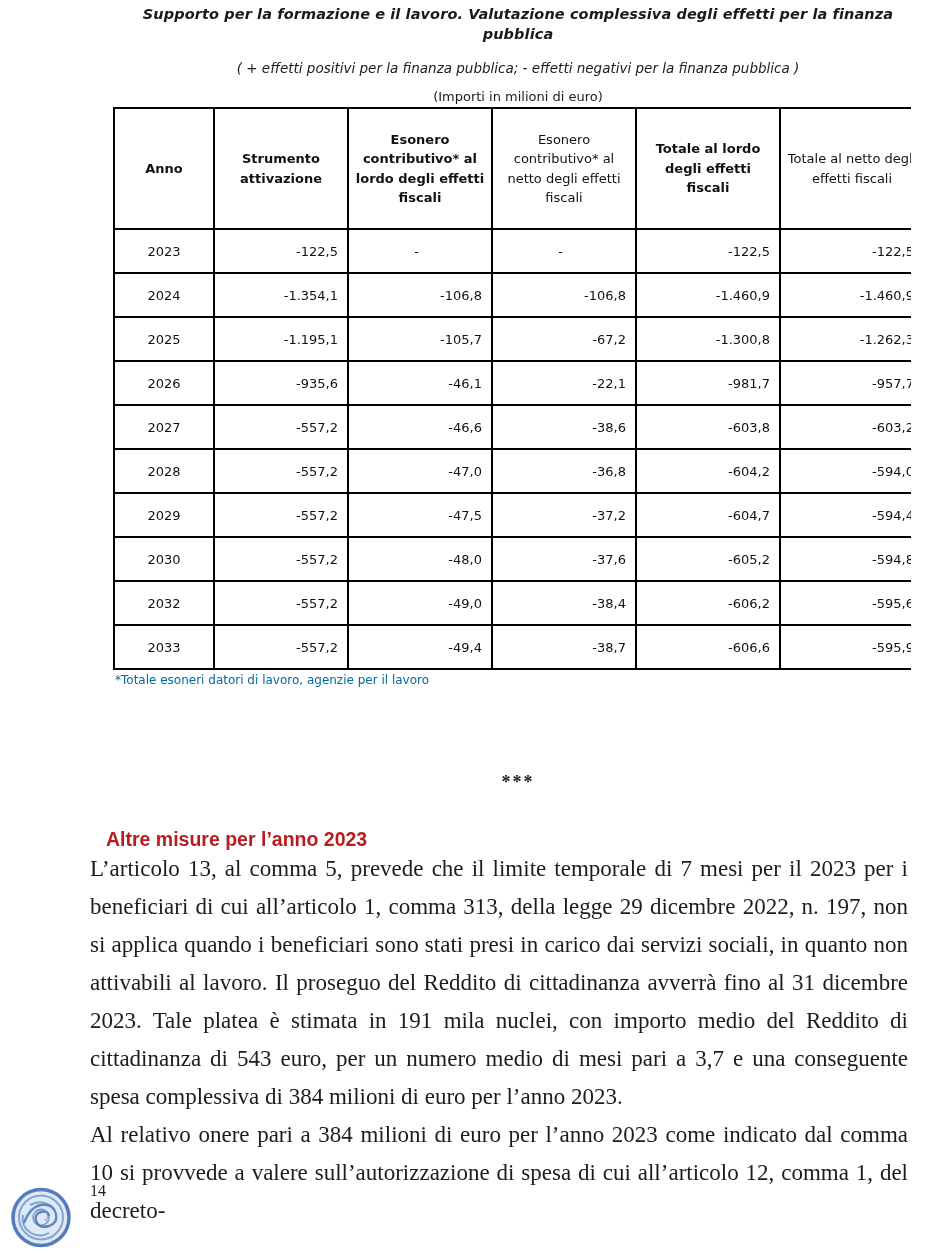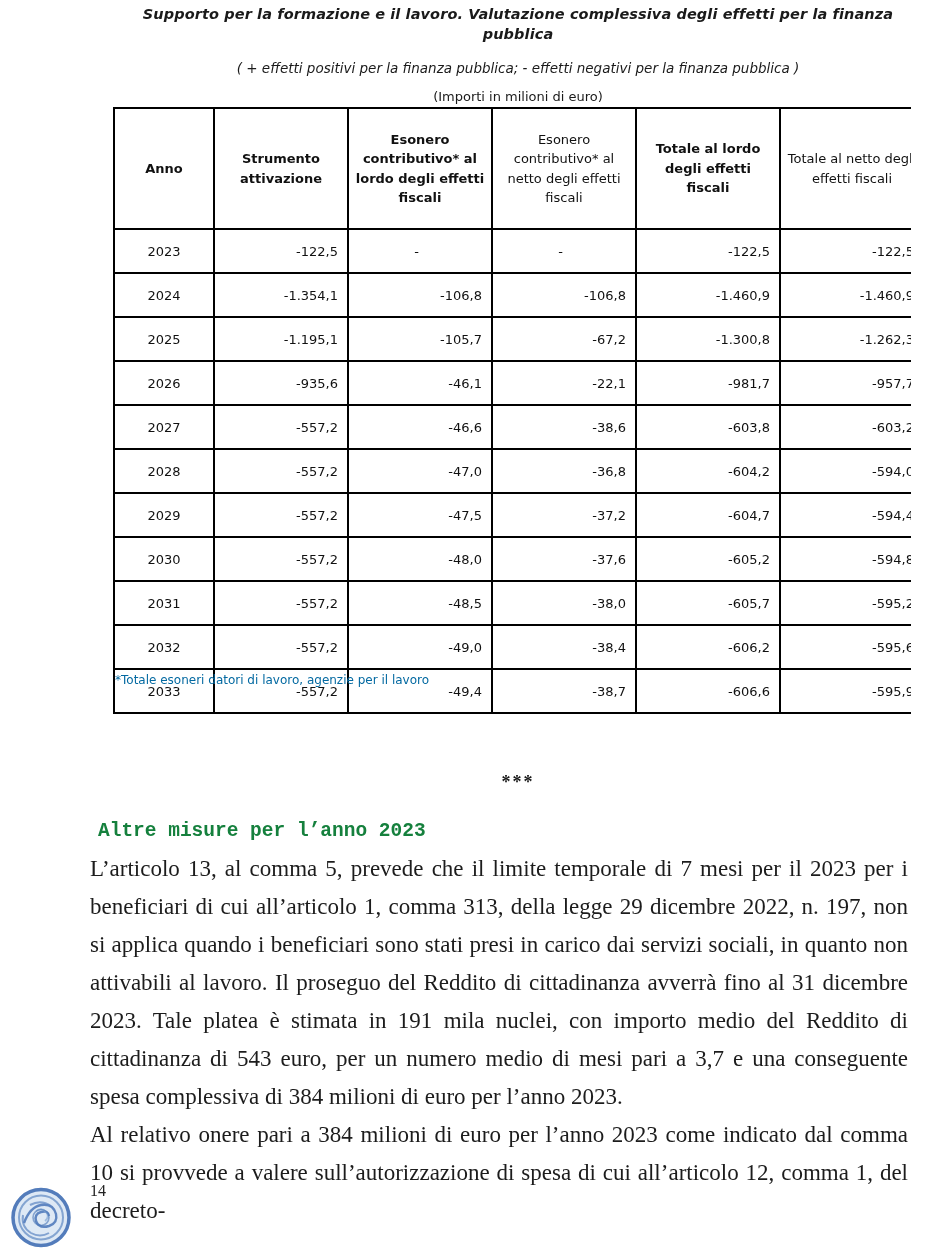--- a/index.html
+++ b/index.html
@@ -25,22 +25,22 @@
   table.effects tbody td { height:36px; padding:0 9px 0 2px; }
   td.year { text-align:center; padding:3px !important; }
   td.num  { text-align:right; }
   td.dash { text-align:center; }
 
   .footnote { position:absolute; left:115px; top:673px; font-size:12px; color:#0369a1; }
 
   .separator { position:absolute; left:113px; top:772px; width:810px; text-align:center;
                font-family:"Liberation Serif", serif; font-weight:bold; font-size:18px; letter-spacing:2px; }
 
-  .section-heading { position:absolute; left:90px; top:812px; margin:8px;
-                     font-family:Liberation Mono, monospace; font-weight:bold; font-size:19.5px; color:#15803d; }
+  .section-heading { position:absolute; left:90px; top:812px; margin:16px;
+                     font-family:Liberation Sans, sans-serif; font-weight:bold; font-size:19.5px; color:#b91c1c; }
 
   .body-text { position:absolute; left:90px; top:850px; width:818px;
                font-family:"Liberation Serif", serif; font-size:23px; line-height:38px;
                text-align:justify; color:#1c1c1c; }
   .body-text p { margin:0; }
 
   .page-number { position:absolute; left:90px; top:1182px;
                  font-family:"Liberation Serif", serif; font-size:16px; color:#222; }
 
   .stamp { position:absolute; left:10px; top:1187px; width:62px; height:61px; }
@@ -134,28 +134,20 @@
         </tr>
         <tr>
           <td class="year">2030</td>
           <td class="num">-557,2</td>
           <td class="num">-48,0</td>
           <td class="num">-37,6</td>
           <td class="num">-605,2</td>
           <td class="num">-594,8</td>
         </tr>
         <tr>
-          <td class="year">2031</td>
-          <td class="num">-557,2</td>
-          <td class="num">-48,5</td>
-          <td class="num">-38,0</td>
-          <td class="num">-605,7</td>
-          <td class="num">-595,2</td>
-        </tr>
-        <tr>
           <td class="year">2032</td>
           <td class="num">-557,2</td>
           <td class="num">-49,0</td>
           <td class="num">-38,4</td>
           <td class="num">-606,2</td>
           <td class="num">-595,6</td>
         </tr>
         <tr>
           <td class="year">2033</td>
           <td class="num">-557,2</td>

